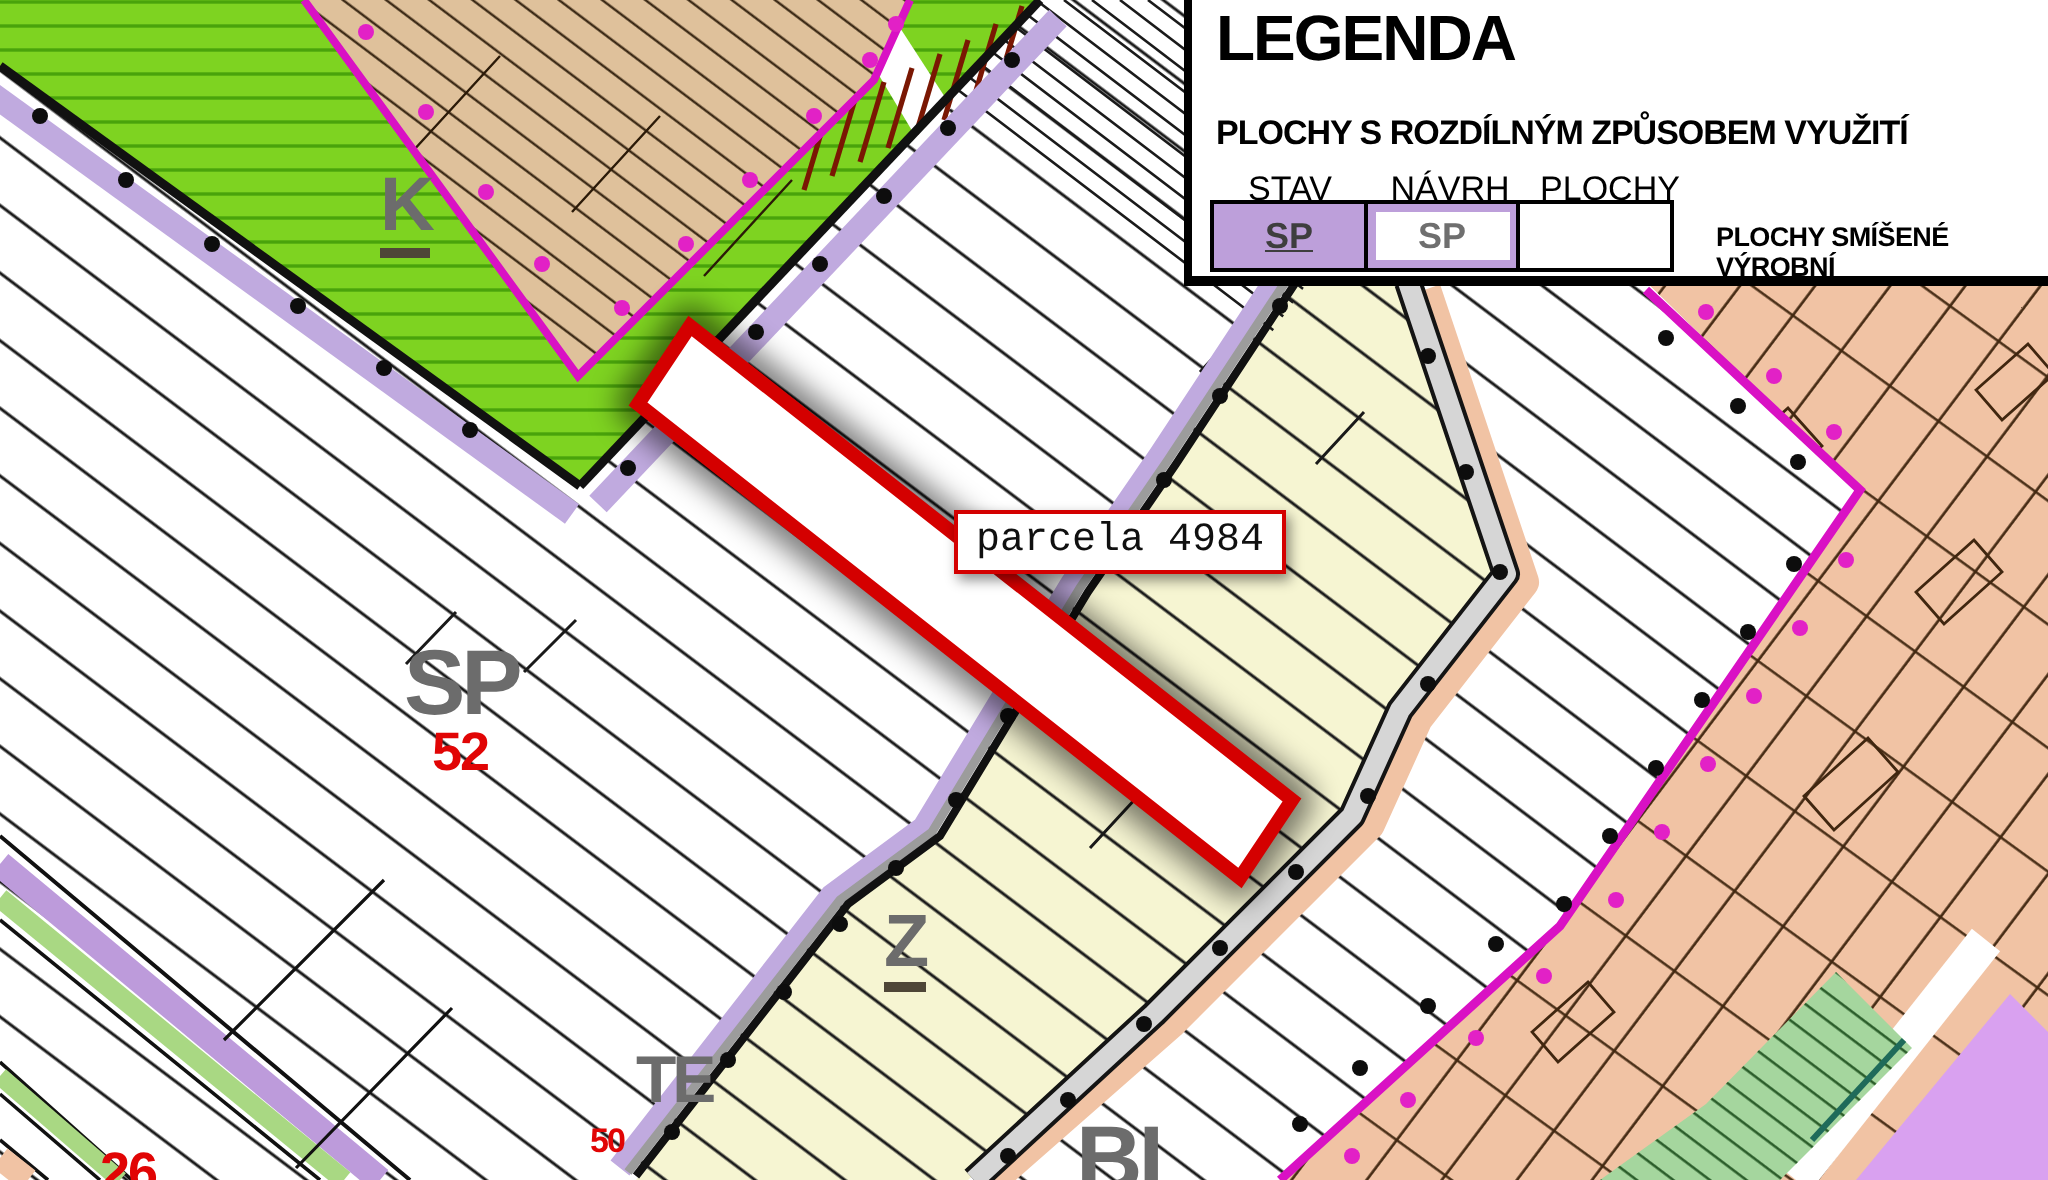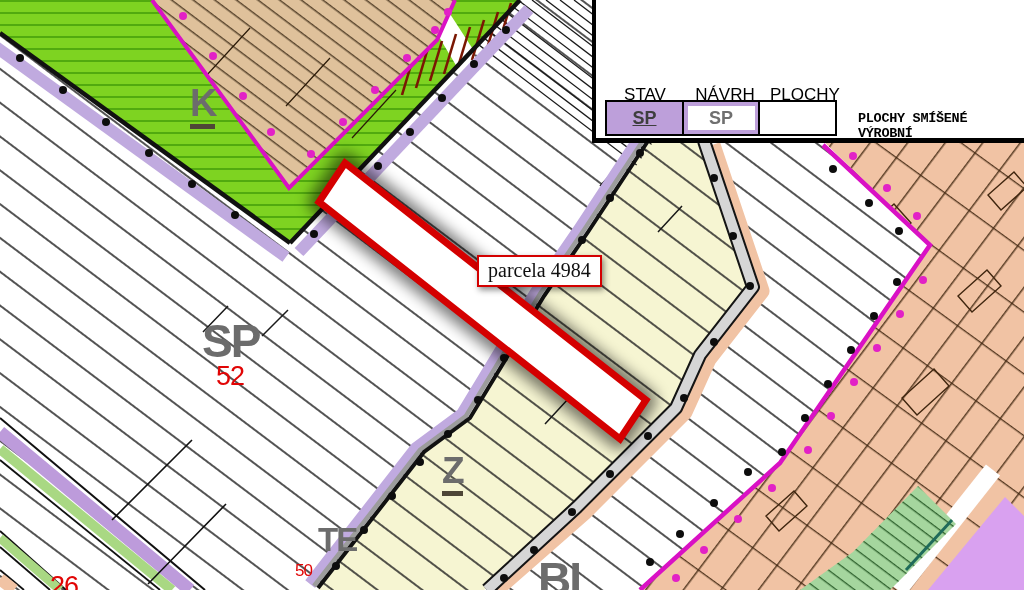--- a/index.html
+++ b/index.html
@@ -22,53 +22,53 @@
     --road-gray:#D6D6D6;
   }
   html,body{margin:0;padding:0;background:#888;}
   #stage{position:relative;width:1024px;height:590px;overflow:hidden;background:#fff;
          font-family:"Liberation Sans", sans-serif;}
   #mapsvg{position:absolute;left:0;top:0;}
   
   .zl{position:absolute;color:var(--label-gray);font-weight:700;letter-spacing:-2px;line-height:1;
       white-space:nowrap;}
   .zl .ul{display:inline-block;border-bottom:5px solid #4E4637;padding-bottom:2px;}
-  .zn{position:absolute;color:var(--label-red);font-weight:400;line-height:1;letter-spacing:-1px;}
+  .zn{position:absolute;color:var(--label-red);font-weight:700;line-height:1;letter-spacing:-1px;}
   #zl-k {left:190px;top:84px;font-size:38px;}
   #zl-sp{left:202px;top:318px;font-size:46px;}
   #zn-52{left:216px;top:363px;font-size:27px;}
   #zl-z {left:442px;top:452px;font-size:37px;}
   #zl-te{left:318px;top:523px;font-size:33px;}
   #zn-50{left:295px;top:562px;font-size:17px;}
   #zl-ds{left:14px;top:526px;font-size:46px;}
   #zn-26{left:50px;top:573px;font-size:27px;}
   #zl-bi{left:538px;top:556px;font-size:46px;}
   
   #parcel-callout{position:absolute;left:477px;top:255px;background:#fff;
       border:2.5px solid var(--parcel-red);padding:2px 9px 3px;
-      font-family:Liberation Serif, serif;font-size:20px;color:#101010;
+      font-family:Liberation Mono, monospace;font-size:20px;color:#101010;
       box-shadow:2px 3px 6px rgba(0,0,0,.45);white-space:nowrap;}
   
   #legend{position:absolute;left:592px;top:0;width:432px;height:143px;background:#fff;
       border-left:4px solid #000;border-bottom:5px solid #000;box-sizing:border-box;}
   #legend-title{position:absolute;left:12px;top:1px;font-size:32px;font-weight:900;
       letter-spacing:-1px;color:#000;}
   #legend-subtitle{position:absolute;left:12px;top:57px;font-size:17px;font-weight:700;
       letter-spacing:-0.5px;color:#000;}
   #legend-cols{position:absolute;left:9px;top:85px;width:240px;display:flex;}
   #legend-cols span{width:80px;text-align:center;font-size:17px;font-weight:400;color:#000;}
   #legend-boxes{position:absolute;left:9px;top:100px;display:flex;}
   .lbox{width:75px;height:32px;border:2.5px solid #000;margin-right:-2.5px;
       display:flex;align-items:center;justify-content:center;
       font-size:18px;font-weight:700;background:#fff;}
   .lbox.stav{background:var(--legend-purple);color:#3E3E3E;}
   .lbox.stav span{text-decoration:underline;}
   .lbox.navrh{box-shadow:inset 0 0 0 4px var(--legend-purple);color:#6F6F6F;}
   #legend-desc{position:absolute;left:262px;top:111px;font-size:13.5px;font-weight:700;color:#000;
-      letter-spacing:-0.3px;font-family:Liberation Mono, monospace;}
+      letter-spacing:-0.3px;}
 </style>
 </head>
 <body>
 
 <div id="stage">
 
   <svg id="mapsvg" width="1024" height="590" viewBox="0 0 1024 590">
     <defs>
       <filter id="blur7" x="-25%" y="-25%" width="150%" height="150%">
         <feGaussianBlur stdDeviation="7"></feGaussianBlur>
@@ -286,20 +286,22 @@
   <div class="zn" id="zn-52"><span>52</span></div>
   <div class="zl" id="zl-z"><span class="ul">Z</span></div>
   <div class="zl" id="zl-te"><span>TE</span></div>
   <div class="zn" id="zn-50"><span>50</span></div>
   <div class="zn" id="zn-26"><span>26</span></div>
   <div class="zl" id="zl-bi"><span>BI</span></div>
 
   <div id="parcel-callout">parcela 4984</div>
 
   <div id="legend">
+    <div id="legend-title">LEGENDA</div>
+    <div id="legend-subtitle">PLOCHY S ROZDÍLNÝM ZPŮSOBEM VYUŽITÍ</div>
     <div id="legend-cols">
       <span>STAV</span>
       <span>NÁVRH</span>
       <span>PLOCHY</span>
     </div>
     <div id="legend-boxes">
       <div class="lbox stav">
           <span>SP</span>
         </div>
       <div class="lbox navrh">

